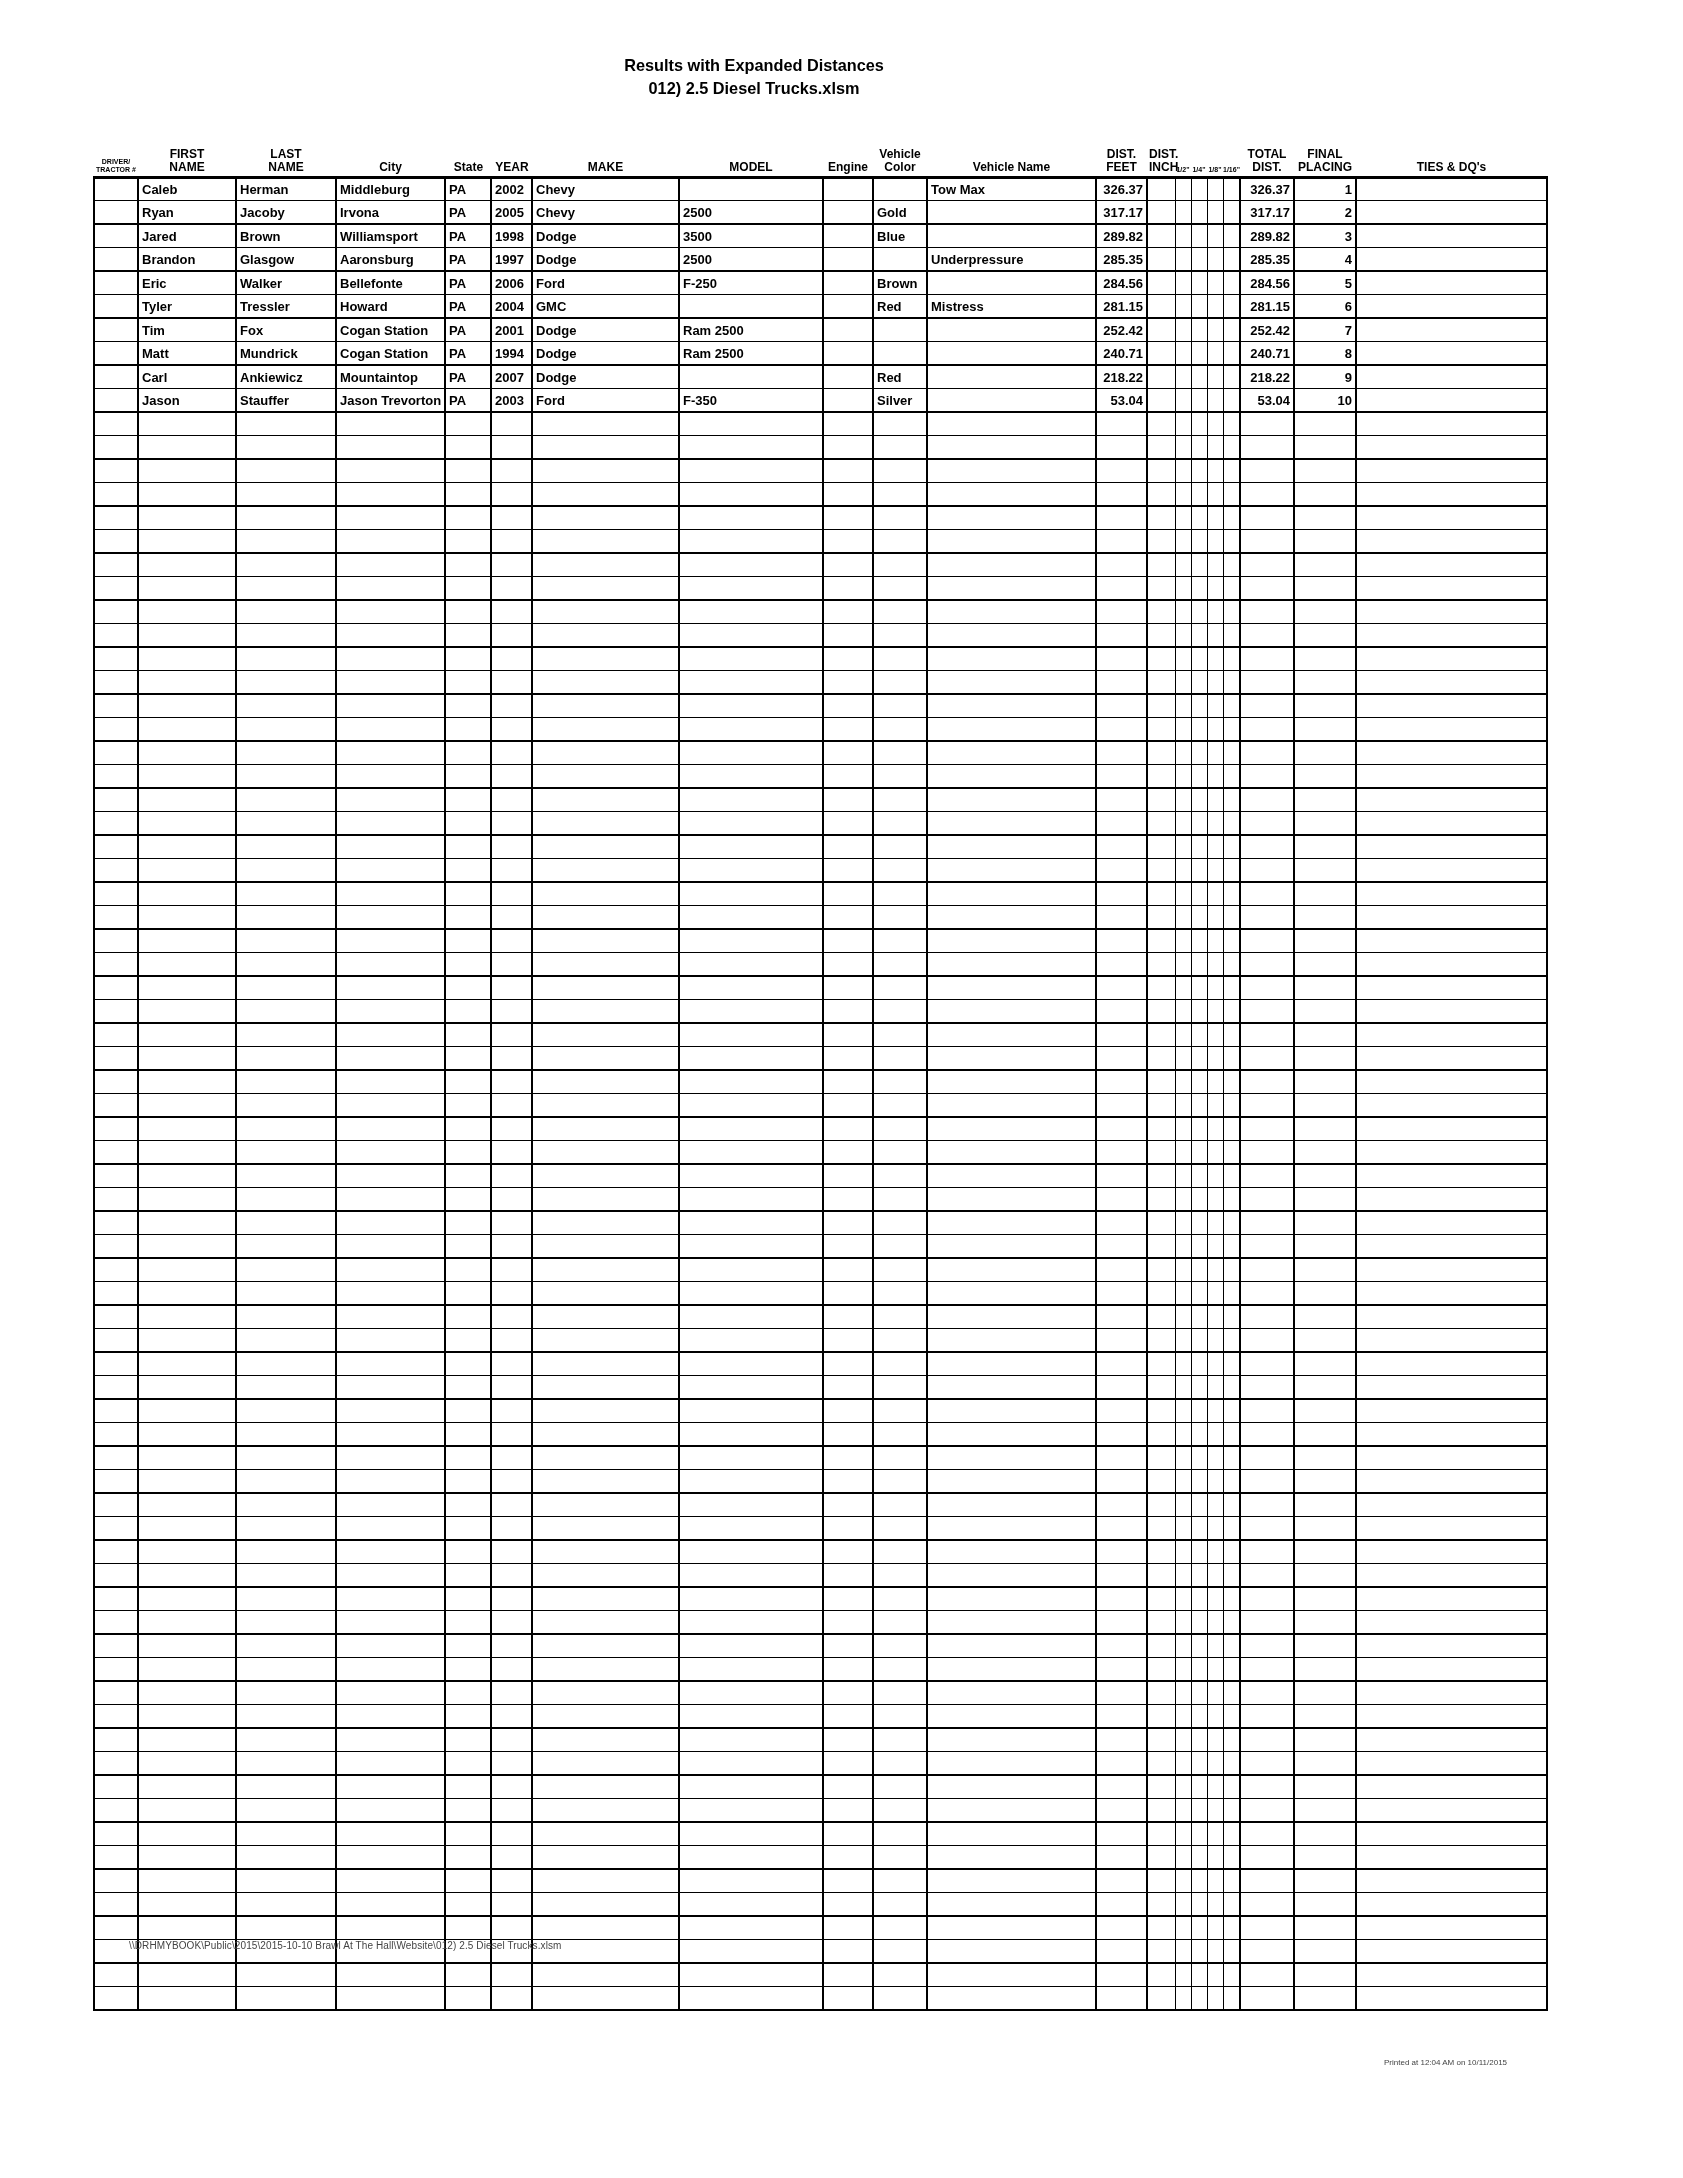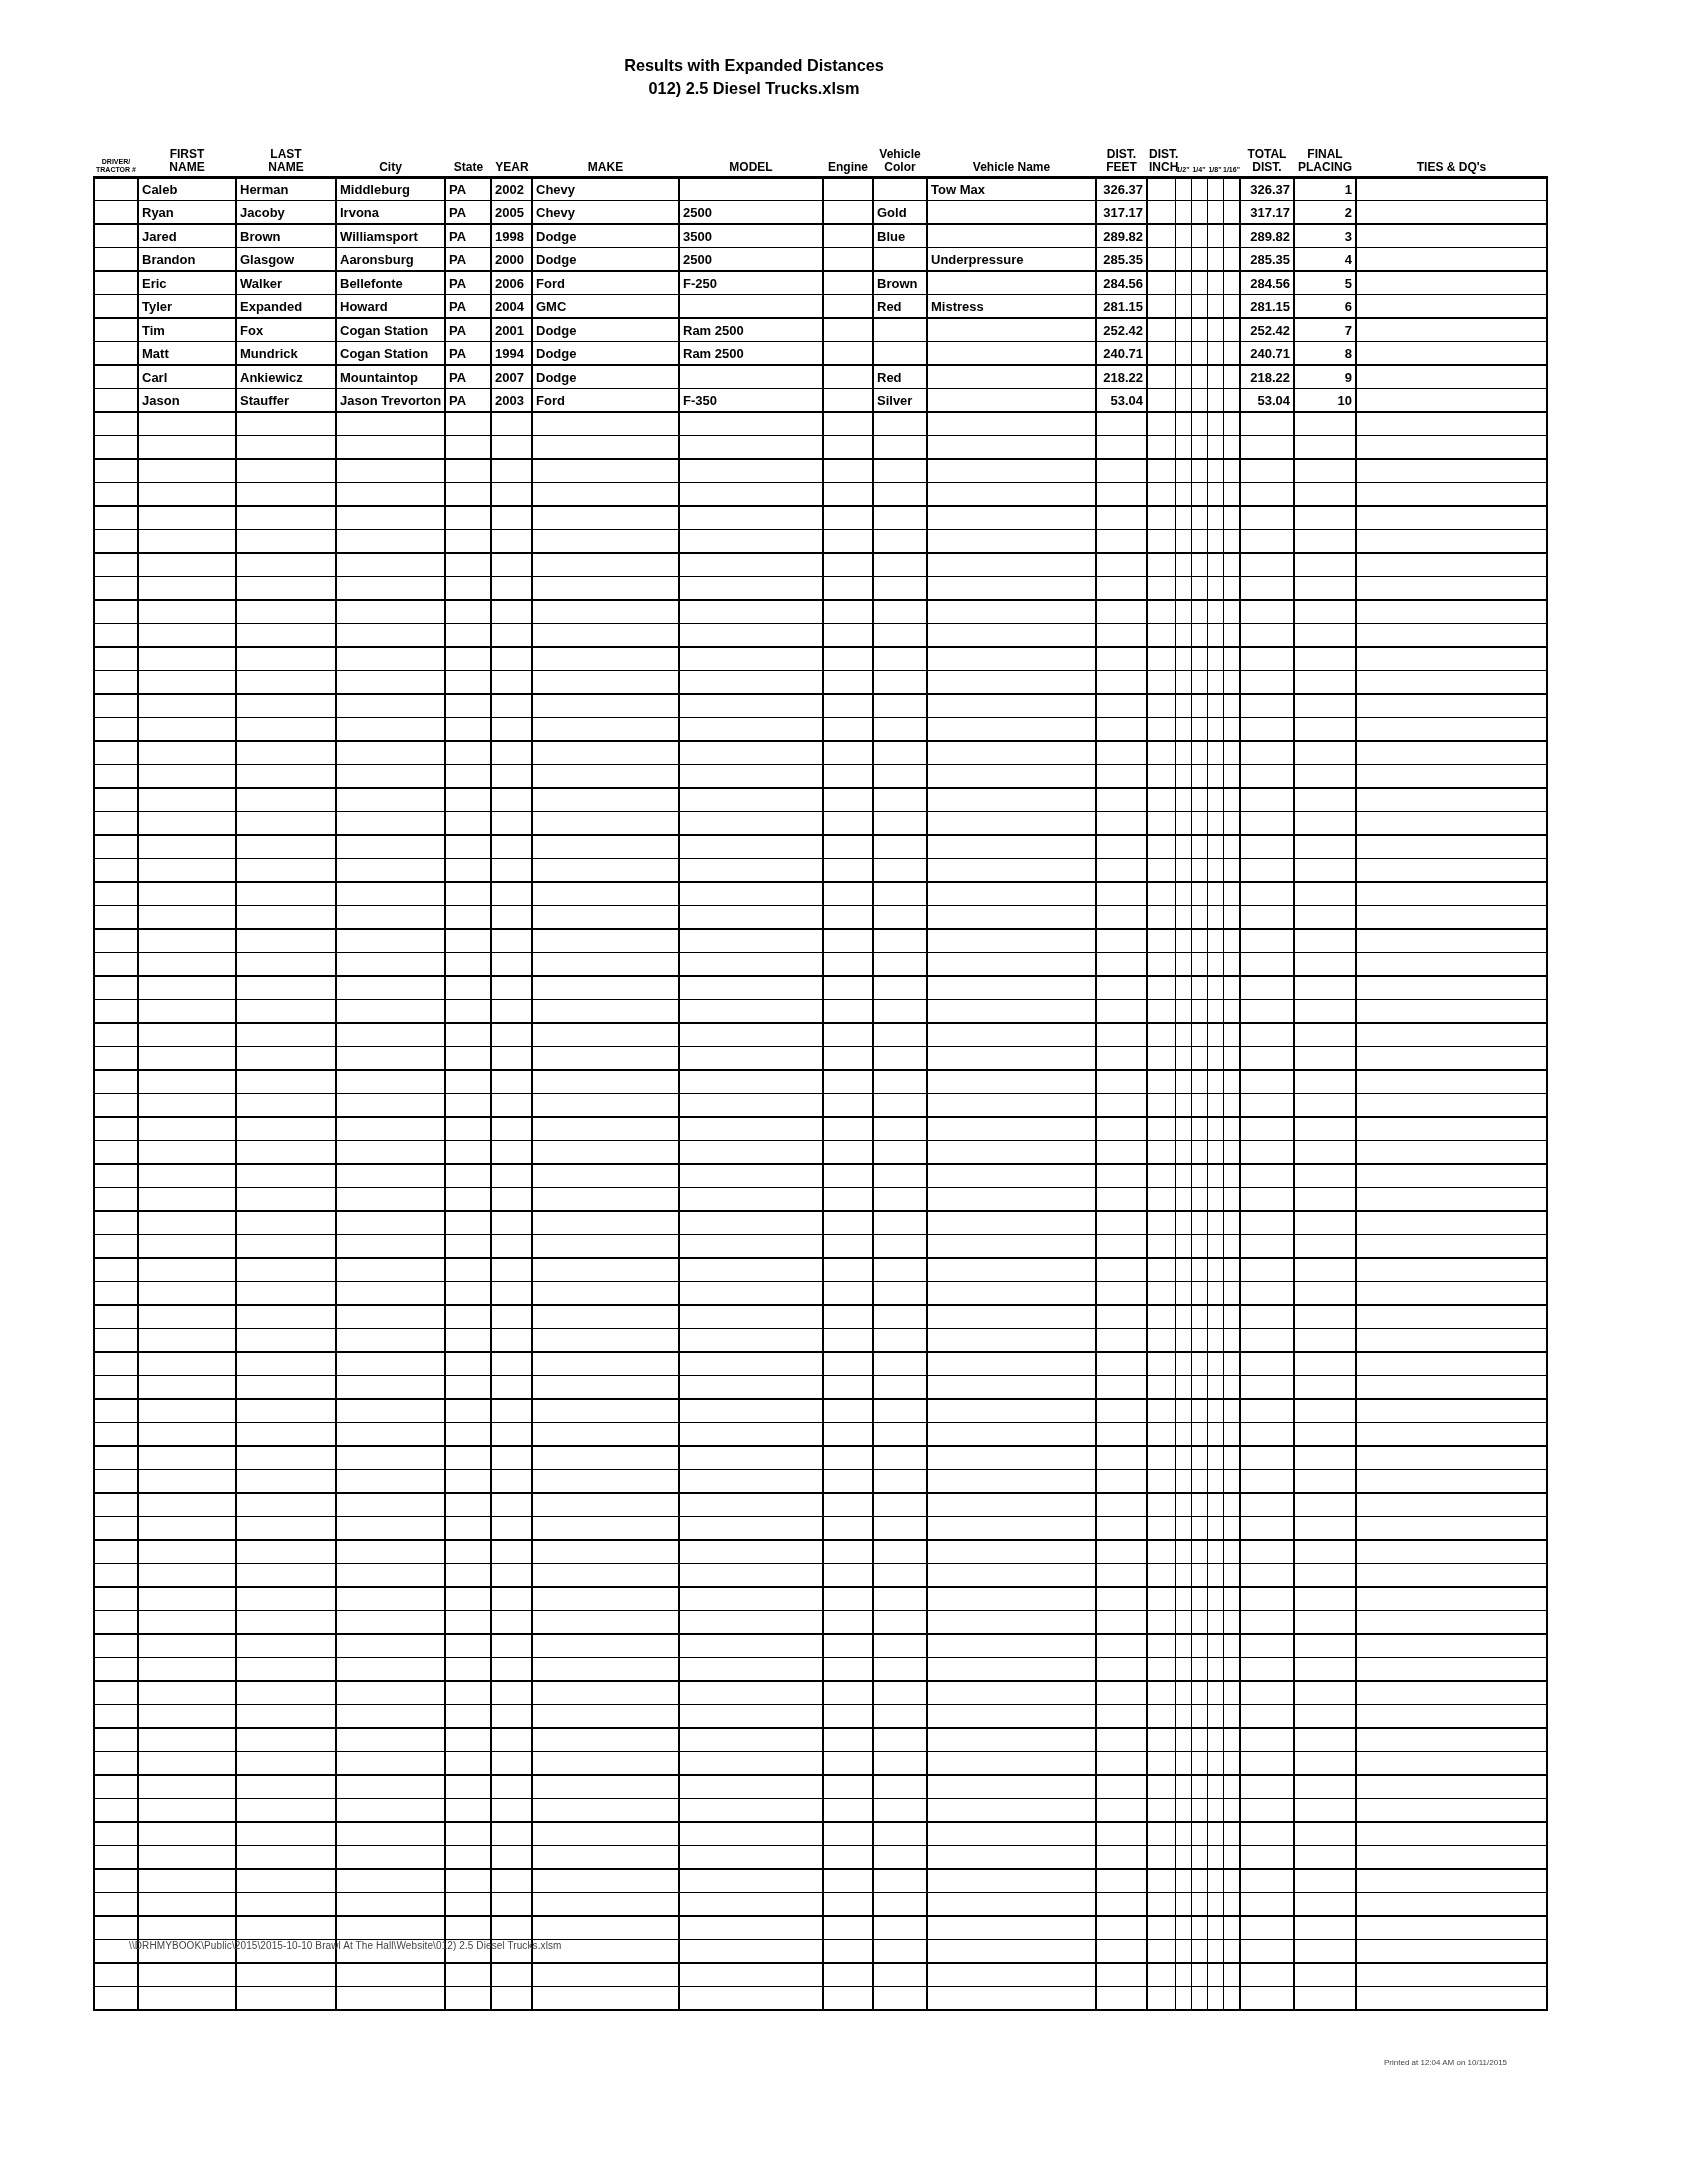--- a/index.html
+++ b/index.html
@@ -198,21 +198,21 @@
         <td class="col-total">289.82</td>
         <td class="col-placing">3</td>
         <td class="col-ties"></td>
       </tr>
       <tr class="alt">
         <td class="col-driver"></td>
         <td class="col-first">Brandon</td>
         <td class="col-last">Glasgow</td>
         <td class="col-city">Aaronsburg</td>
         <td class="col-state">PA</td>
-        <td class="col-year">2000</td>
+        <td class="col-year">1997</td>
         <td class="col-make">Dodge</td>
         <td class="col-model">2500</td>
         <td class="col-engine"></td>
         <td class="col-color"></td>
         <td class="col-vehicle_name">Underpressure</td>
         <td class="col-feet">285.35</td>
         <td class="col-inch"></td>
         <td class="col-half"></td>
         <td class="col-quarter"></td>
         <td class="col-eighth"></td>
@@ -239,21 +239,21 @@
         <td class="col-quarter"></td>
         <td class="col-eighth"></td>
         <td class="col-sixteenth"></td>
         <td class="col-total">284.56</td>
         <td class="col-placing">5</td>
         <td class="col-ties"></td>
       </tr>
       <tr class="alt">
         <td class="col-driver"></td>
         <td class="col-first">Tyler</td>
-        <td class="col-last">Expanded</td>
+        <td class="col-last">Tressler</td>
         <td class="col-city">Howard</td>
         <td class="col-state">PA</td>
         <td class="col-year">2004</td>
         <td class="col-make">GMC</td>
         <td class="col-model"></td>
         <td class="col-engine"></td>
         <td class="col-color">Red</td>
         <td class="col-vehicle_name">Mistress</td>
         <td class="col-feet">281.15</td>
         <td class="col-inch"></td>

